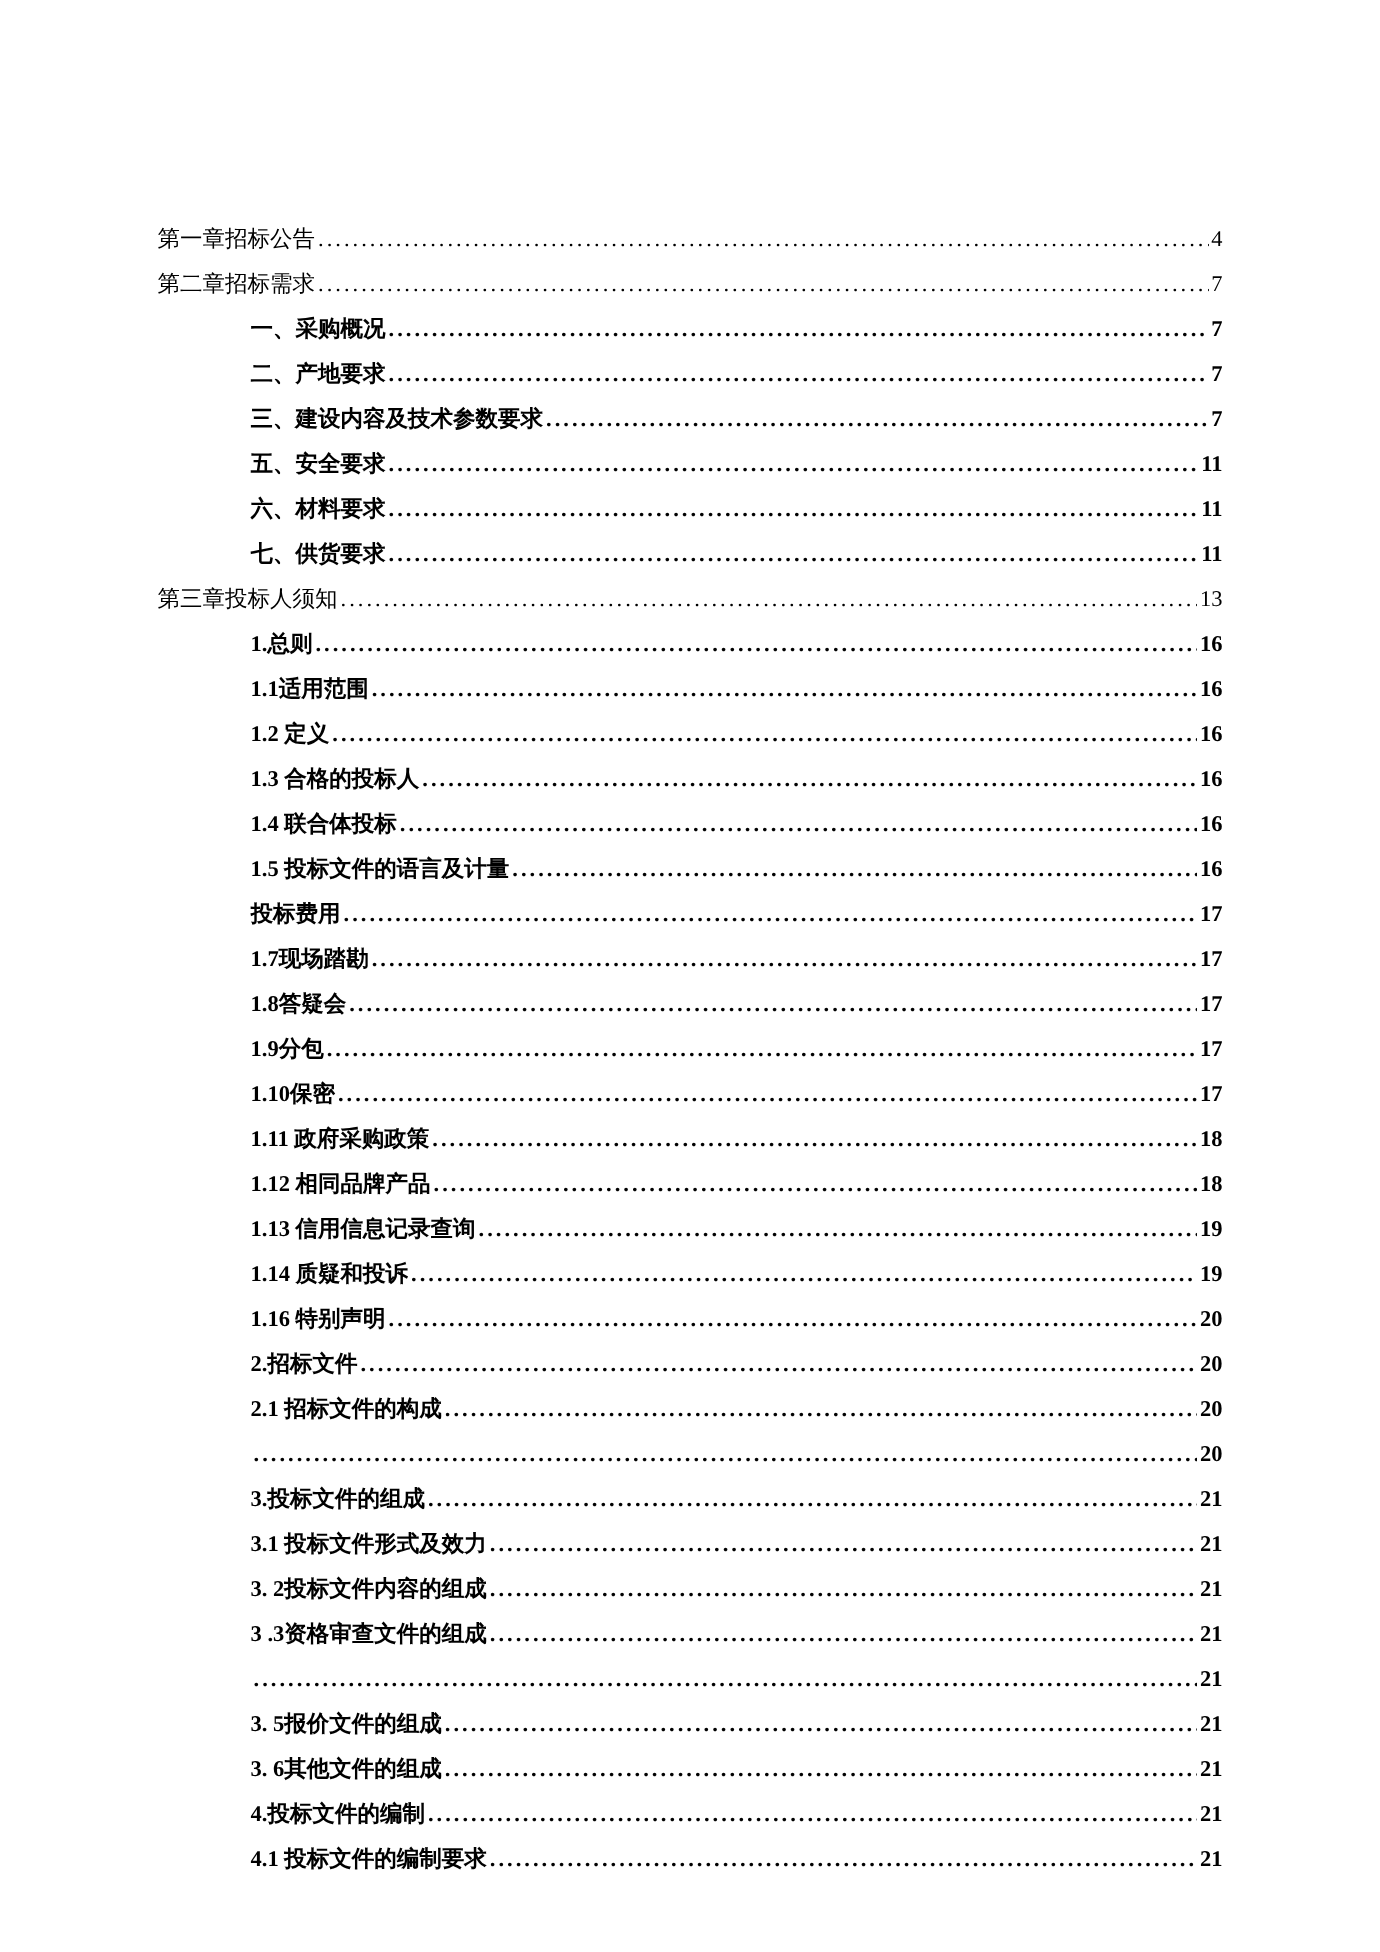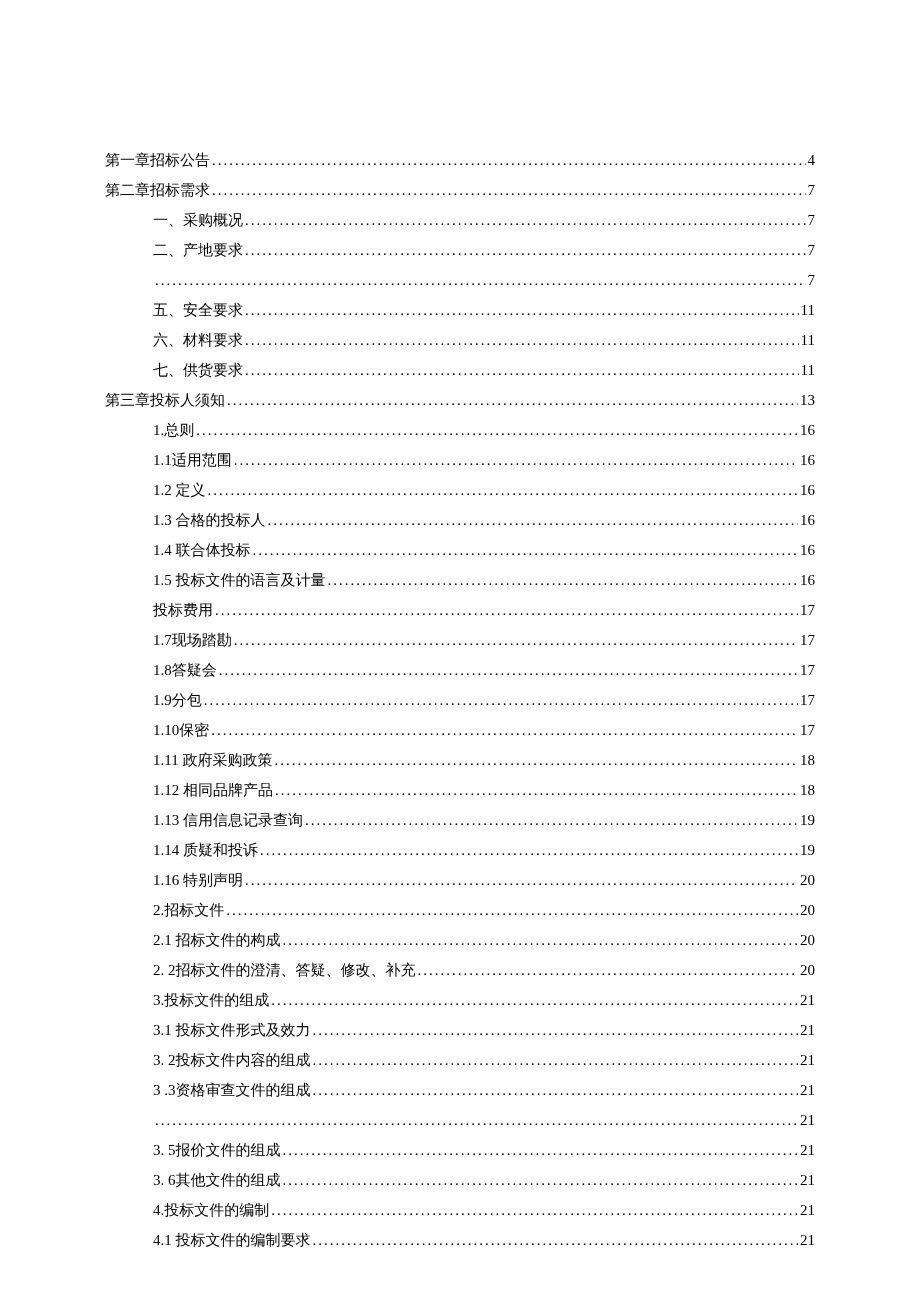--- a/index.html
+++ b/index.html
@@ -18,21 +18,21 @@
     }
     .toc-entry {
       display: flex;
       align-items: baseline;
       line-height: 2.0;
       white-space: nowrap;
       overflow: hidden;
       justify-content: flex-end;
     }
     .toc-level-0 { margin-left: 0; }
-    .toc-level-1 { margin-left: 48px; }
+    .toc-level-1 { margin-left: 62px; font-weight: bold; }
     .toc-label { flex-shrink: 0; }
     .toc-dots {
       flex: 1;
       overflow: hidden;
       letter-spacing: 2px;
       margin: 0 2px;
     }
     .toc-dots::after {
       content: ".....................................................................................................................................................................................................";
     }
@@ -60,20 +60,21 @@
         <span class="toc-label">一、采购概况 </span>
         <span class="toc-dots"></span>
         <span class="toc-page">7</span>
       </div>
       <div class="toc-entry toc-level-1">
         <span class="toc-label">二、产地要求 </span>
         <span class="toc-dots"></span>
         <span class="toc-page">7</span>
       </div>
       <div class="toc-entry toc-level-1">
+        <span class="toc-label">三、建设内容及技术参数要求 </span>
         <span class="toc-dots"></span>
         <span class="toc-page">7</span>
       </div>
       <div class="toc-entry toc-level-1">
         <span class="toc-label">五、安全要求 </span>
         <span class="toc-dots"></span>
         <span class="toc-page">11</span>
       </div>
       <div class="toc-entry toc-level-1">
         <span class="toc-label">六、材料要求 </span>
@@ -174,21 +175,20 @@
         <span class="toc-label">2.招标文件 </span>
         <span class="toc-dots"></span>
         <span class="toc-page">20</span>
       </div>
       <div class="toc-entry toc-level-1">
         <span class="toc-label">2.1  招标文件的构成</span>
         <span class="toc-dots"></span>
         <span class="toc-page">20</span>
       </div>
       <div class="toc-entry toc-level-1">
-        <span class="toc-label">2.  2招标文件的澄清、答疑、修改、补充</span>
         <span class="toc-dots"></span>
         <span class="toc-page">20</span>
       </div>
       <div class="toc-entry toc-level-1">
         <span class="toc-label">3.投标文件的组成 </span>
         <span class="toc-dots"></span>
         <span class="toc-page">21</span>
       </div>
       <div class="toc-entry toc-level-1">
         <span class="toc-label">3.1  投标文件形式及效力</span>

